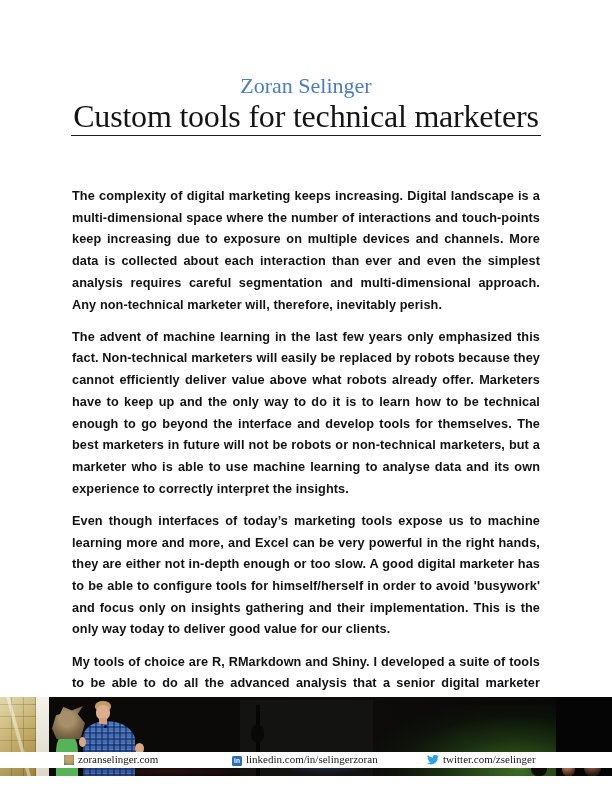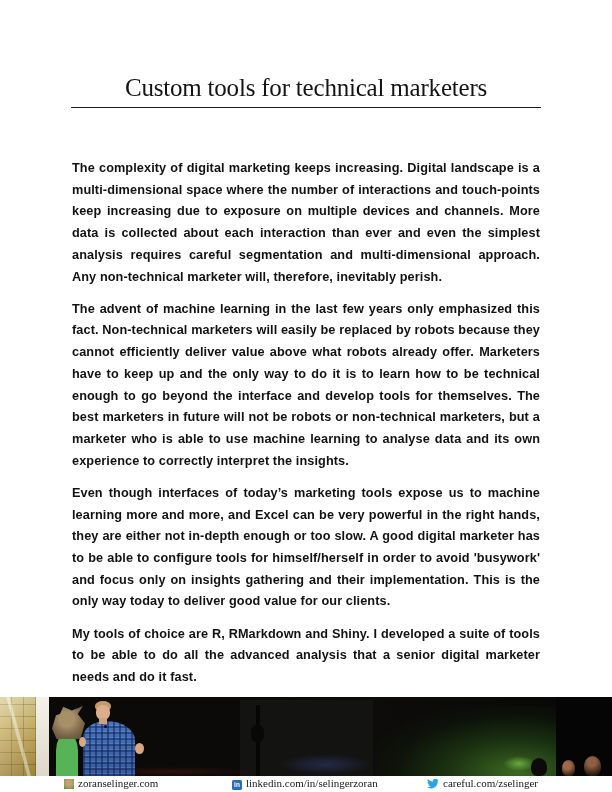--- a/index.html
+++ b/index.html
@@ -8,21 +8,21 @@
     background:#ffffff;font-family:"Liberation Sans",sans-serif;
   }
   
   .doc-header{padding-top:72px;}
   .doc-title{
     margin:0;text-align:center;font-family:"Liberation Serif",serif;
     font-weight:400;font-size:22px;line-height:28px;color:var(--title-blue,#4c7dbd);
   }
   .doc-subtitle{
     margin:0;text-align:center;font-family:"Liberation Serif",serif;
-    font-weight:400;font-size:25px;line-height:32px;color:#141414;letter-spacing:-0.2px;
+    font-weight:400;font-size:32px;line-height:32px;color:#141414;letter-spacing:-0.2px;
   }
   .title-rule{
     width:470px;margin:3px auto 0;border:0;border-top:1.4px solid #1c1c1c;height:0;
   }
   
   .doc-body{margin:50px 72px 0 72px;font-weight:bold;}
   .doc-body p{
     margin:0 0 10.5px 0;font-size:12.7px;line-height:21.7px;color:#121212;
     text-align:justify;letter-spacing:0.1px;
   }
@@ -79,21 +79,21 @@
     border-radius:45% 55% 0 0 / 30% 35% 0 0;
     background:
       repeating-linear-gradient(90deg,rgba(18,38,88,.55) 0 2px,transparent 2px 6px),
       repeating-linear-gradient(0deg,rgba(18,38,88,.50) 0 2px,rgba(130,170,225,.28) 2px 3px,transparent 3px 6px),
       linear-gradient(180deg,var(--shirt-blue,#4a77c0),#35589b);
   }
   .mic-dot{left:104px;top:28px;width:3px;height:3px;background:#0d0d0d;border-radius:50%;}
   .speaker-hand-right{left:135px;top:46px;width:9px;height:11px;background:#d8a885;border-radius:50%;}
   .speaker-hand-left{left:79px;top:40px;width:7px;height:10px;background:#d8a885;border-radius:50%;}
   
-  .doc-footer{position:absolute;left:0;top:776px;width:612px;height:16px;background:#fff;}
+  .doc-footer{position:absolute;left:0;top:752px;width:612px;height:16px;background:#fff;}
   .footer-item{
     position:absolute;top:1px;display:flex;align-items:center;gap:4px;
     font-family:"Liberation Serif",serif;font-size:11px;line-height:13px;color:#181818;
     text-decoration:none;
   }
   .footer-item-site{left:64px;}
   .footer-item-linkedin{left:232px;align-items:flex-end;}
   .footer-item-twitter{left:427px;}
   .favicon{
     width:10px;height:10px;flex:0 0 auto;
@@ -104,20 +104,21 @@
     background:var(--linkedin-blue,#2a6fb5);color:#fff;
     font-family:"Liberation Sans",sans-serif;font-weight:bold;font-size:6.5px;
     line-height:10px;text-align:center;letter-spacing:0;
   }
   .twitter-bird{flex:0 0 auto;display:block;}
 </style>
 </head>
 <body>
 
 <header class="doc-header">
+  <h1 class="doc-title">Zoran Selinger</h1>
   <h2 class="doc-subtitle">Custom tools for technical marketers</h2>
   <div class="title-rule"></div>
 </header>
 
 <main class="doc-body">
   <p>The complexity of digital marketing keeps increasing. Digital landscape is a multi-dimensional space where the number of interactions and touch-points keep increasing due to exposure on multiple devices and channels. More data is collected about each interaction than ever and even the simplest analysis requires careful segmentation and multi-dimensional approach. Any non-technical marketer will, therefore, inevitably perish.</p>
   <p>The advent of machine learning in the last few years only emphasized this fact. Non-technical marketers will easily be replaced by robots because they cannot efficiently deliver value above what robots already offer. Marketers have to keep up and the only way to do it is to learn how to be technical enough to go beyond the interface and develop tools for themselves. The best marketers in future will not be robots or non-technical marketers, but a marketer who is able to use machine learning to analyse data and its own experience to correctly interpret the insights.</p>
   <p>Even though interfaces of today’s marketing tools expose us to machine learning more and more, and Excel can be very powerful in the right hands, they are either not in-depth enough or too slow. A good digital marketer has to be able to configure tools for himself/herself in order to avoid 'busywork' and focus only on insights gathering and their implementation. This is the only way today to deliver good value for our clients.</p>
   <p>My tools of choice are R, RMarkdown and Shiny. I developed a suite of tools to be able to do all the advanced analysis that a senior digital marketer needs and do it fast.</p>
 </main>
@@ -153,15 +154,15 @@
     <span>zoranselinger.com</span>
   </a>
   <a class="footer-item footer-item-linkedin">
     <span class="linkedin-badge">in</span>
     <span>linkedin.com/in/selingerzoran</span>
   </a>
   <a class="footer-item footer-item-twitter">
     <svg class="twitter-bird" width="12" height="10" viewBox="0 0 24 20">
       <path d="M23.954 2.569c-.885.389-1.83.654-2.825.775 1.014-.611 1.794-1.574 2.163-2.723-.951.555-2.005.959-3.127 1.184C19.269-.154 17.992-.754 16.574-.754c-2.717 0-4.92 2.203-4.92 4.917 0 .39.045.765.127 1.124C7.691 5.094 4.066 3.13 1.64.161 1.213.883.974 1.722.974 2.636c0 1.71.87 3.213 2.188 4.096-.807-.026-1.566-.248-2.228-.616v.061c0 2.385 1.693 4.374 3.946 4.827-.413.111-.849.171-1.296.171-.314 0-.615-.03-.916-.086.631 1.953 2.445 3.377 4.604 3.417-1.68 1.319-3.809 2.105-6.102 2.105-.39 0-.779-.023-1.17-.067 2.189 1.394 4.768 2.209 7.557 2.209 9.054 0 13.999-7.496 13.999-13.986 0-.209 0-.42-.015-.63.961-.689 1.8-1.56 2.46-2.548l-.047-.02z" fill="#2aa3e8"></path>
     </svg>
-    <span>careful.com/zselinger</span>
+    <span>twitter.com/zselinger</span>
   </a>
 </footer>
 
 </body></html>

